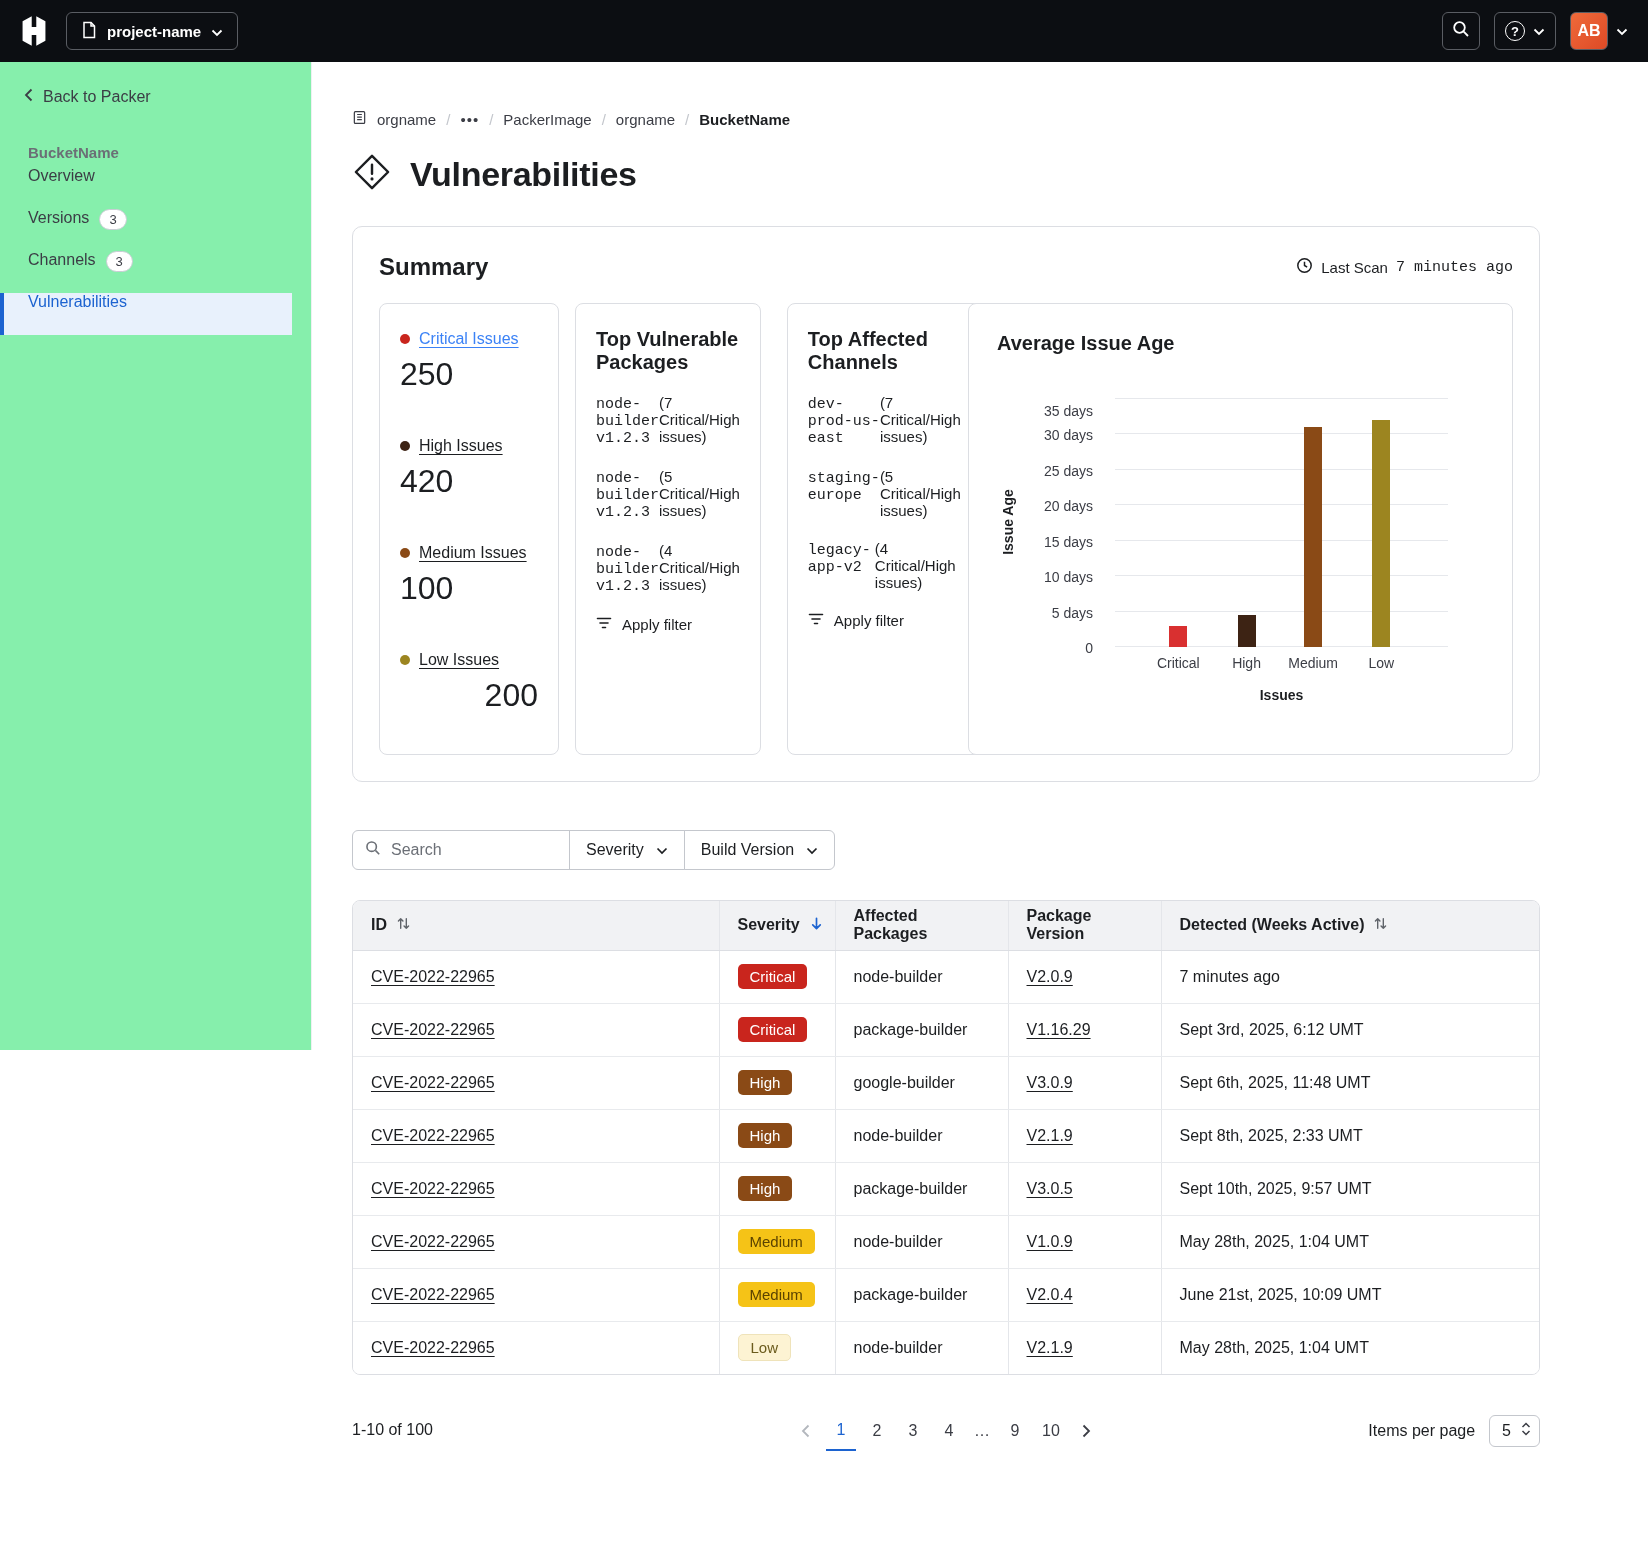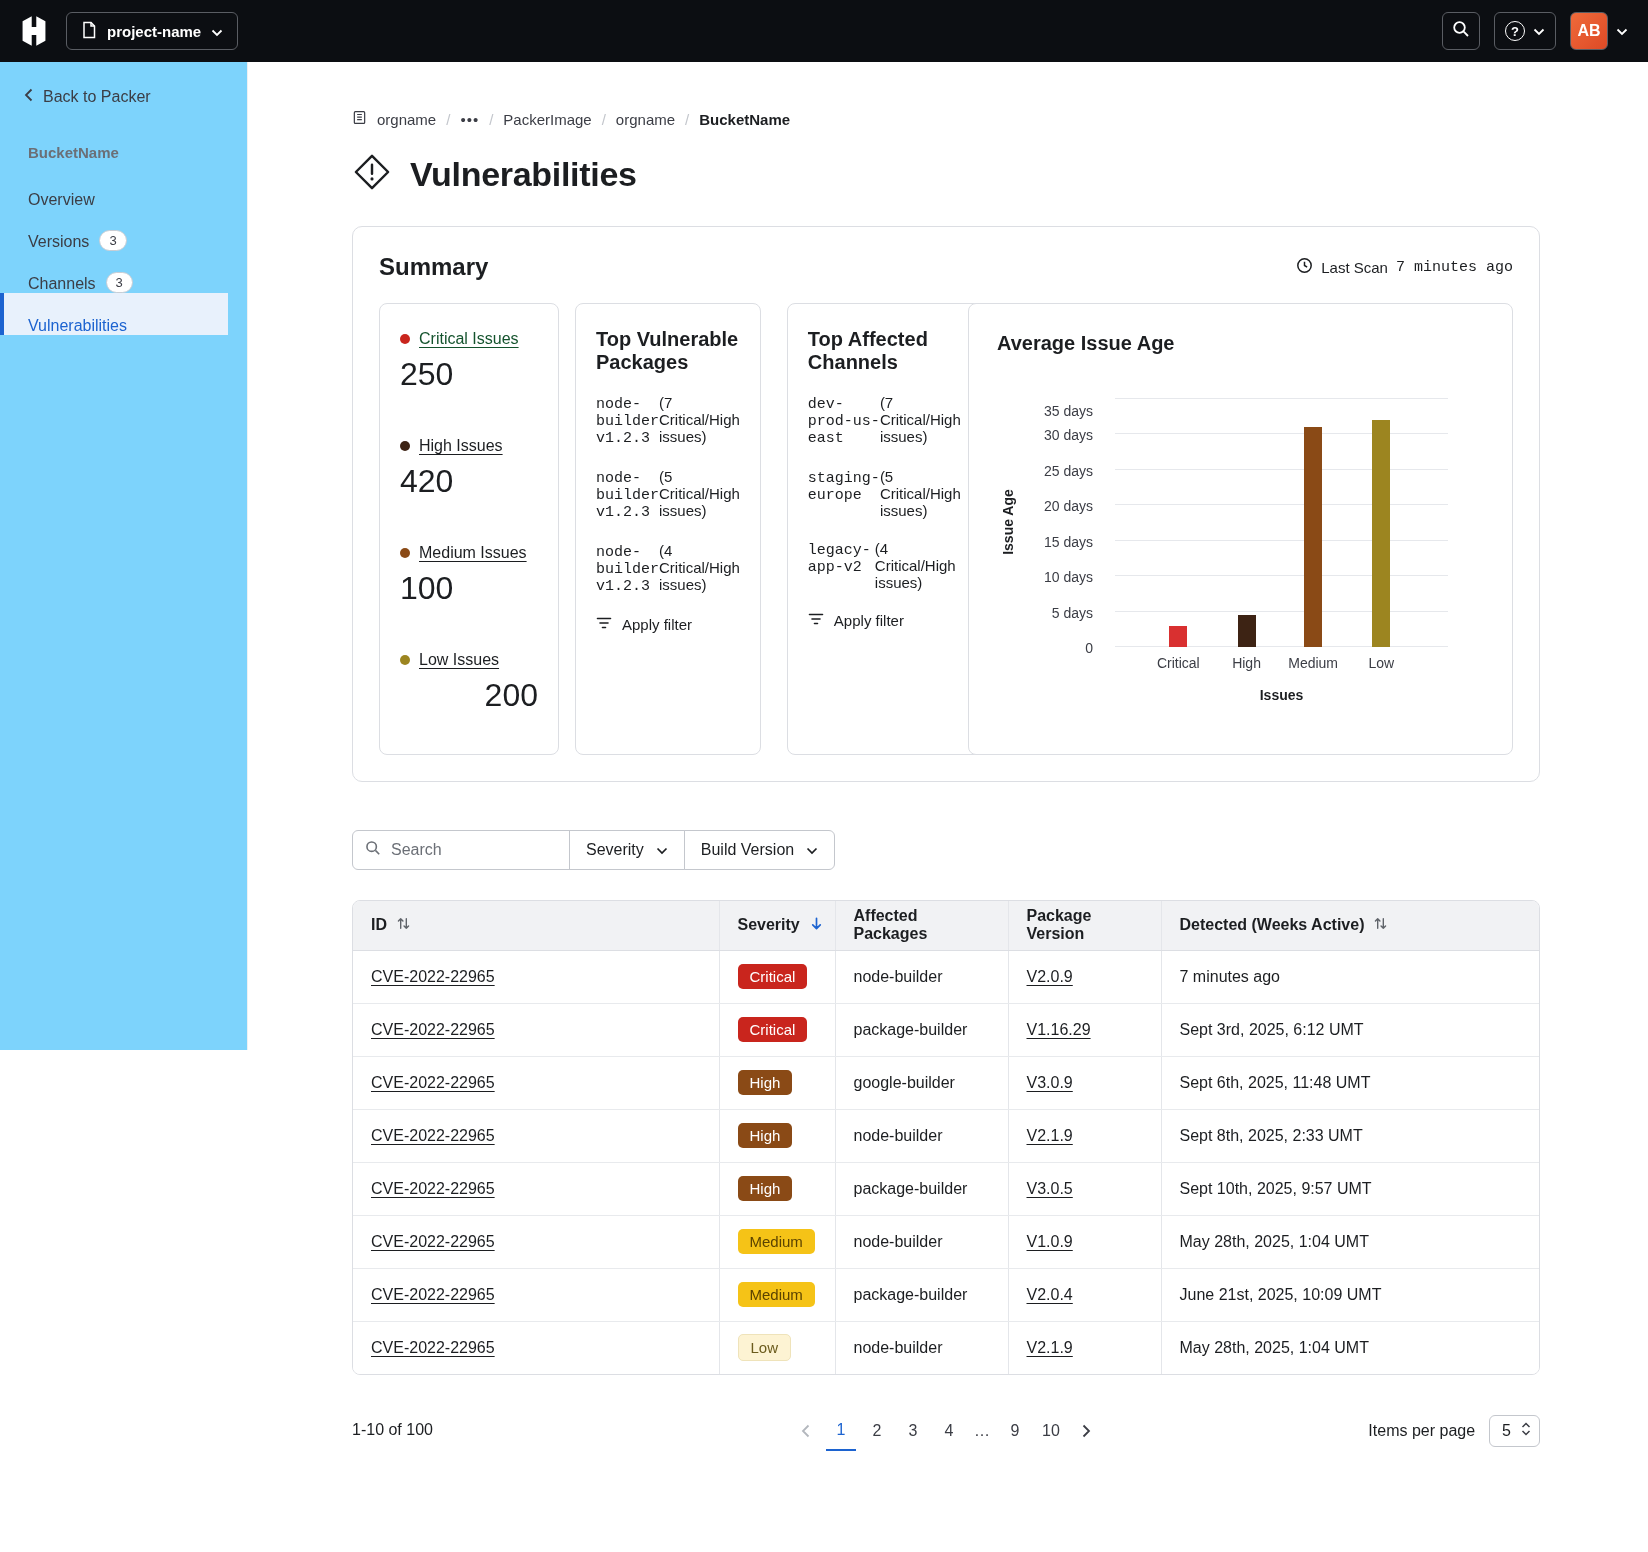--- a/index.html
+++ b/index.html
@@ -36,30 +36,30 @@
   }
   .avatar-group { display:flex; align-items:center; gap:8px; cursor:pointer; }
   .avatar {
     width:38px; height:38px; border-radius:6px; background:linear-gradient(135deg,#f06a3a,#dd4a26);
     color:#fff; font-weight:700; font-size:16px; display:flex; align-items:center; justify-content:center;
     border:1px solid #5a5d63;
   }
 
   
   .sidebar {
-    position:absolute; top:62px; left:0; width:248px; height:988px;
-    background:#7dd3fc; border-right:1px solid #eef0f2;
+    position:absolute; top:62px; left:0; width:312px; height:988px;
+    background:#86efac; border-right:1px solid #eef0f2;
   }
   .back-link {
     display:flex; align-items:center; gap:10px; padding:26px 24px 10px 24px;
     font-size:16px; color:#3b3d45; cursor:pointer;
   }
   .side-section-title { padding:28px 28px 6px 28px; font-size:15px; font-weight:700; color:#6b6f76; }
   .nav-item {
-    display:flex; align-items:flex-end; gap:10px; height:42px; padding:0 16px 0 28px;
+    display:flex; align-items:flex-start; gap:10px; height:42px; padding:0 16px 0 28px;
     margin-right:19px; font-size:16px; color:#3b3d45; cursor:pointer; position:relative;
   }
   .nav-item.active { background:#e8f1fc; color:#1c63d0; font-weight:500; }
   .nav-item.active::before {
     content:""; position:absolute; left:0; top:0; bottom:0; width:4px; background:#1c63d0;
   }
   .nav-badge {
     font-size:13px; color:#3b3d45; border:1px solid #c9cdd4; background:#fff;
     border-radius:999px; padding:1px 9px; line-height:17px;
   }
@@ -89,21 +89,21 @@
   .card { border:1px solid #dcdee3; border-radius:8px; background:#fff; }
 
   .stats-card { width:180px; padding:26px 20px; }
   .stat { margin-bottom:44px; }
   .stat:last-child { margin-bottom:14px;text-align:right; }
   .stat-label-row { display:flex; align-items:center; gap:9px; }
   .dot { width:10px; height:10px; border-radius:50%; flex:0 0 auto; }
   .dot-critical { background:#c9251d; } .dot-high { background:#3d2314; }
   .dot-medium { background:#8a4a16; } .dot-low { background:#9c8520; }
   .stat-link { font-size:16px; font-weight:500; color:#1c1e21; text-decoration:underline; text-underline-offset:3px; cursor:pointer; }
-  .stat-link.critical { color:#14532d; }
+  .stat-link.critical { color:#3b82f6; }
   .stat-value { font-size:32px; margin-top:8px; }
 
   .mid-col { width:377px; display:flex; flex-direction:row; gap:26px; }
   .list-card { padding:24px 20px; flex:1; }
   .list-title { font-size:20px; font-weight:600; margin-bottom:20px; }
   .list-row { display:flex; justify-content:space-between; align-items:baseline; margin-bottom:21px; }
   .list-name { font-family:"Liberation Mono","DejaVu Sans Mono",monospace; font-size:15px; }
   .list-issues { font-size:15px; color:#1c1e21; }
   .apply-filter { display:flex; align-items:center; gap:10px; font-size:15px; margin-top:6px; cursor:pointer; }
 

